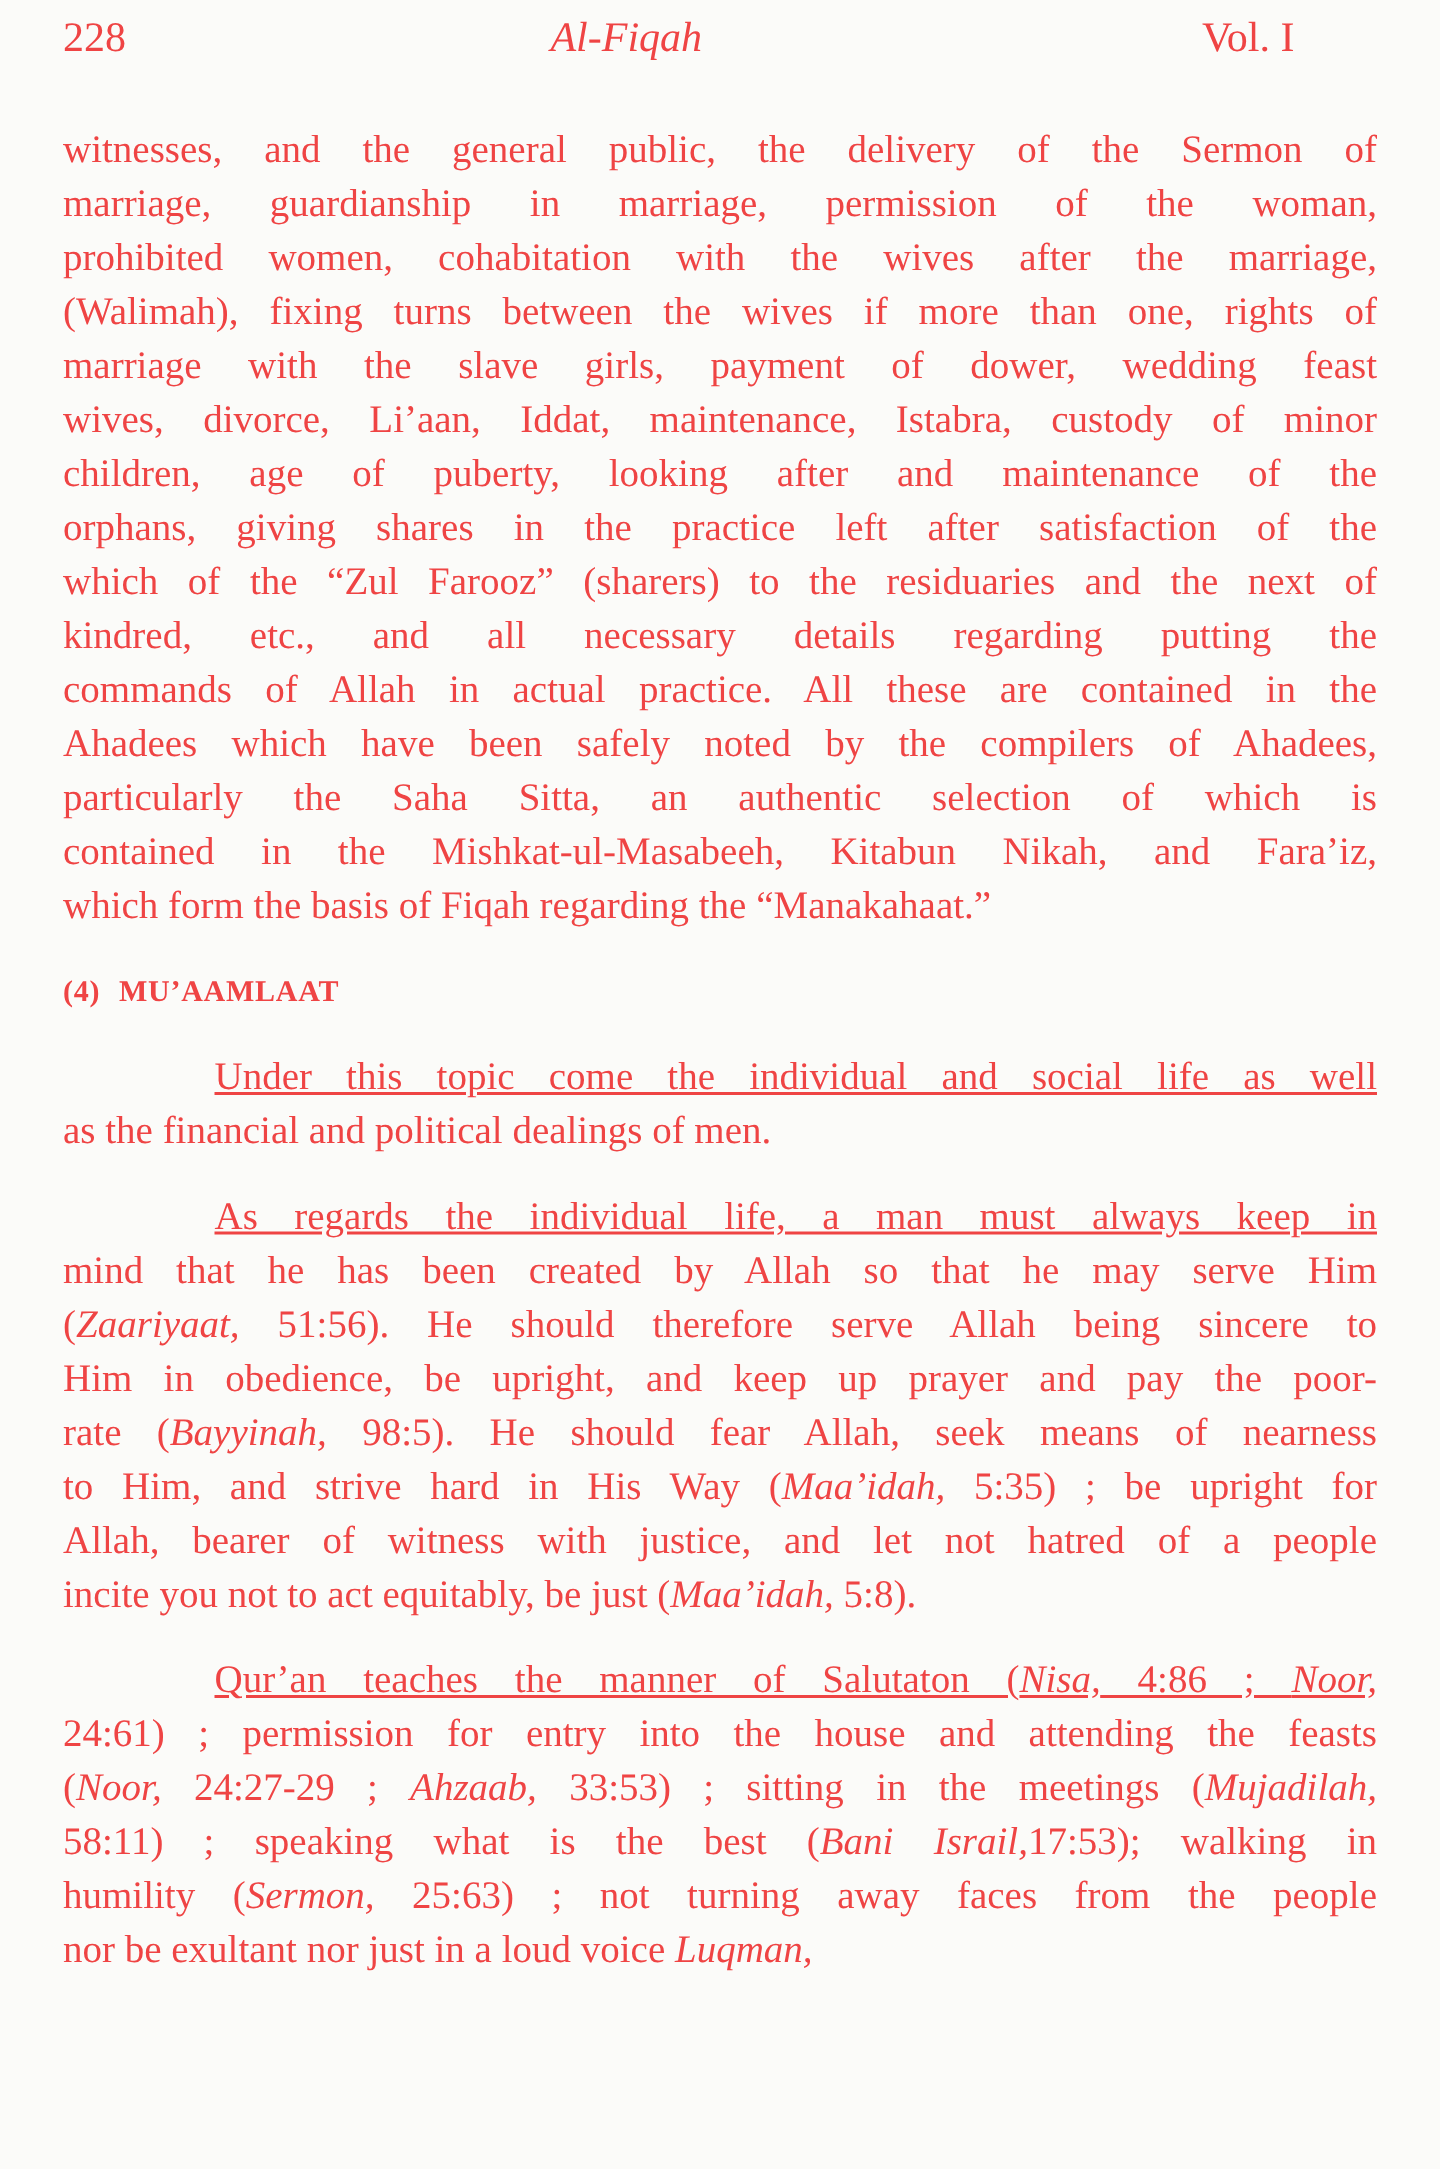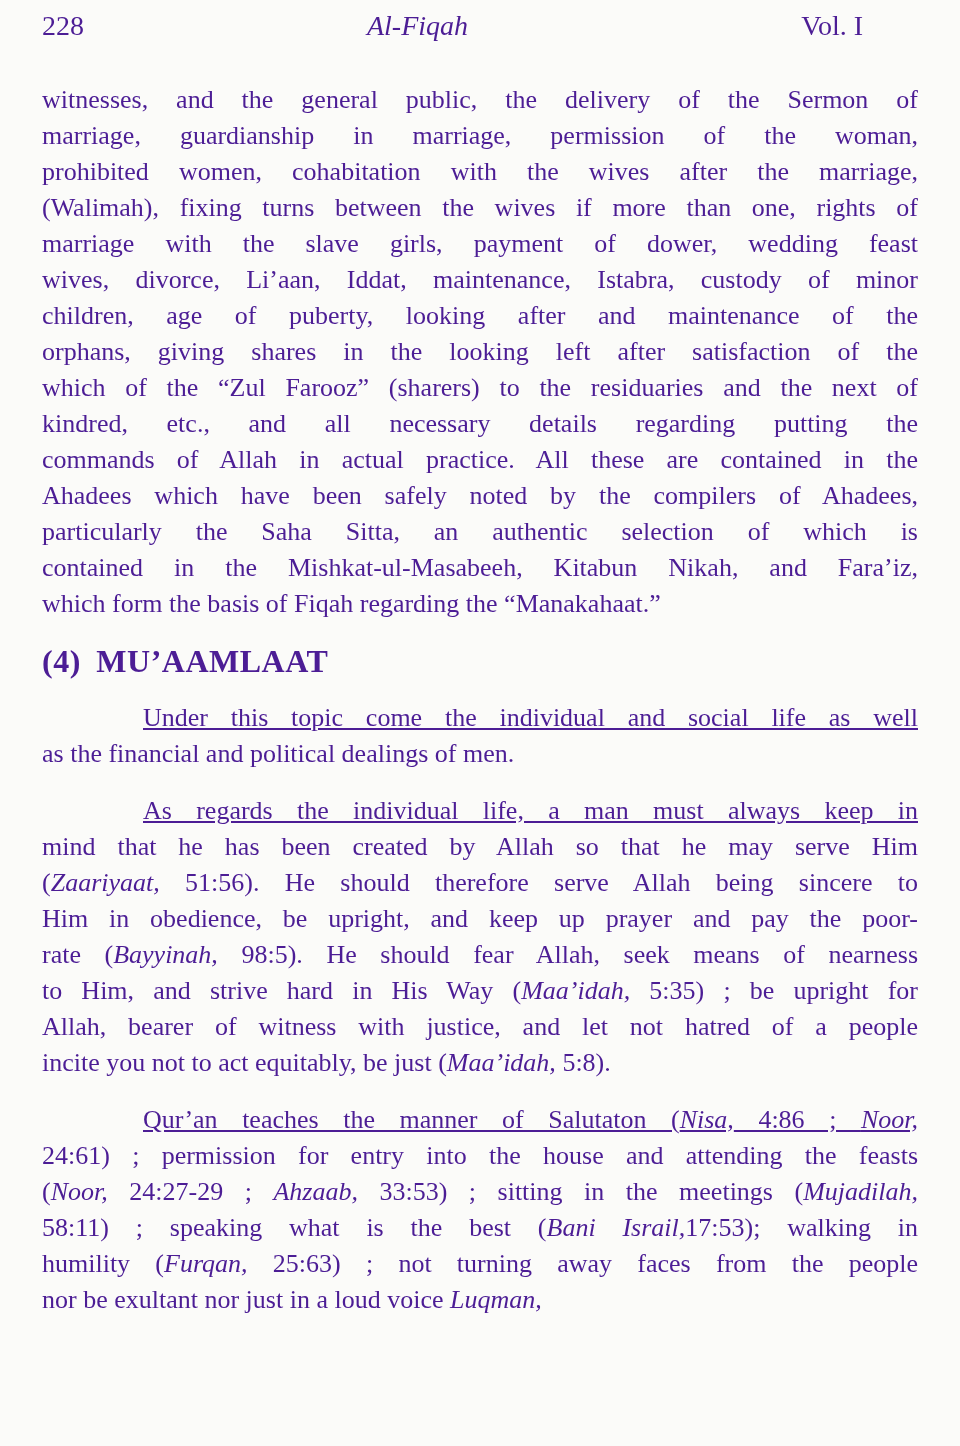--- a/index.html
+++ b/index.html
@@ -4,21 +4,21 @@
 <style>
   html, body { margin: 0; padding: 0; }
   body { background: #e9e9e7; }
   .page {
     position: relative;
     width: 960px;
     height: 1446px;
     margin: 0 auto;
     box-sizing: border-box;
     background: #fbfbf9;
-    color: #4c1d95;
+    color: #ef4444;
     font-family: "Liberation Serif", "DejaVu Serif", serif;
     padding: 8px 42px 0 42px;
     overflow: hidden;
   }
   .running-header {
     display: flex;
     align-items: baseline;
     font-size: 28px;
     line-height: 36px;
     margin-bottom: 38px;
@@ -36,21 +36,21 @@
   }
   .line.last {
     text-align: center;
     text-align-last: left;
     -moz-text-align-last: left;
   }
   .line.indent { padding-left: 101px; text-decoration: underline; }
   .it { font-style: italic; }
   .section-heading {
     font-weight: bold;
-    font-size: 32px;
+    font-size: 20px;
     line-height: 36px;
     word-spacing: 7px;
     margin: 21px 0 21px 0;
     letter-spacing: 0.5px;
   }
 </style>
 </head>
 <body>
 
 <div class="page">
@@ -61,21 +61,21 @@
   </div>
   <div class="doc-body">
       <div class="paragraph">
         <div class="line"><span>witnesses, and the general public, the delivery of the Sermon of</span></div>
         <div class="line"><span>marriage, guardianship in marriage, permission of the woman,</span></div>
         <div class="line"><span>prohibited women, cohabitation with the wives after the marriage,</span></div>
         <div class="line"><span>(Walimah), fixing turns between the wives if more than one, rights of</span></div>
         <div class="line"><span>marriage with the slave girls, payment of dower, wedding feast</span></div>
         <div class="line"><span>wives, divorce, Li’aan, Iddat, maintenance, Istabra, custody of minor</span></div>
         <div class="line"><span>children, age of puberty, looking after and maintenance of the</span></div>
-        <div class="line"><span>orphans, giving shares in the looking left after satisfaction of the</span></div>
+        <div class="line"><span>orphans, giving shares in the practice left after satisfaction of the</span></div>
         <div class="line"><span>which of the “Zul Farooz” (sharers) to the residuaries and the next of</span></div>
         <div class="line"><span>kindred, etc., and all necessary details regarding putting the</span></div>
         <div class="line"><span>commands of Allah in actual practice. All these are contained in the</span></div>
         <div class="line"><span>Ahadees which have been safely noted by the compilers of Ahadees,</span></div>
         <div class="line"><span>particularly the Saha Sitta, an authentic selection of which is</span></div>
         <div class="line"><span>contained in the Mishkat-ul-Masabeeh, Kitabun Nikah, and Fara’iz,</span></div>
         <div class="line last"><span>which form the basis of Fiqah regarding the “Manakahaat.”</span></div>
       </div>
       <div class="section-heading">(4) MU’AAMLAAT</div>
       <div class="paragraph">
@@ -90,17 +90,17 @@
         <div class="line"><span>rate (</span><span class="it">Bayyinah,</span><span> 98:5). He should fear Allah, seek means of nearness</span></div>
         <div class="line"><span>to Him, and strive hard in His Way (</span><span class="it">Maa’idah,</span><span> 5:35) ; be upright for</span></div>
         <div class="line"><span>Allah, bearer of witness with justice, and let not hatred of a people</span></div>
         <div class="line last"><span>incite you not to act equitably, be just (</span><span class="it">Maa’idah,</span><span> 5:8).</span></div>
       </div>
       <div class="paragraph">
         <div class="line indent"><span>Qur’an teaches the manner of Salutaton (</span><span class="it">Nisa,</span><span> 4:86 ; </span><span class="it">Noor,</span></div>
         <div class="line"><span>24:61) ; permission for entry into the house and attending the feasts</span></div>
         <div class="line"><span>(</span><span class="it">Noor,</span><span> 24:27-29 ; </span><span class="it">Ahzaab,</span><span> 33:53) ; sitting in the meetings (</span><span class="it">Mujadilah,</span></div>
         <div class="line"><span>58:11) ; speaking what is the best (</span><span class="it">Bani Israil,</span><span>17:53); walking in</span></div>
-        <div class="line"><span>humility (</span><span class="it">Furqan,</span><span> 25:63) ; not turning away faces  from  the people</span></div>
+        <div class="line"><span>humility (</span><span class="it">Sermon,</span><span> 25:63) ; not turning away faces  from  the people</span></div>
         <div class="line last"><span>nor be exultant nor just in a loud voice  </span><span class="it">Luqman,</span></div>
       </div>
     </div>
 </div>
 
 </body></html>

